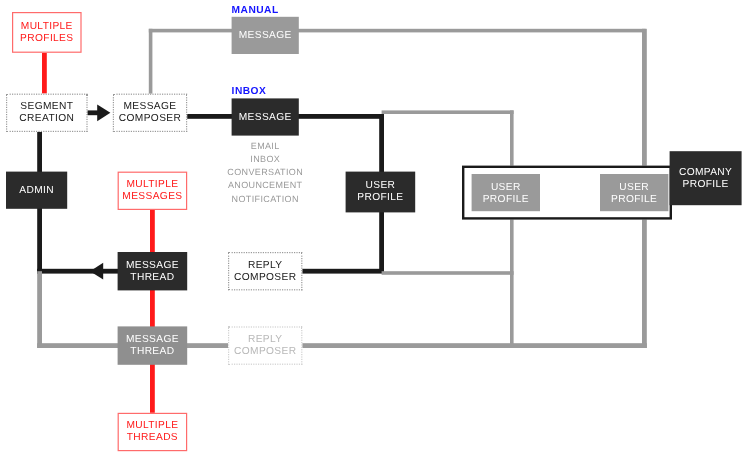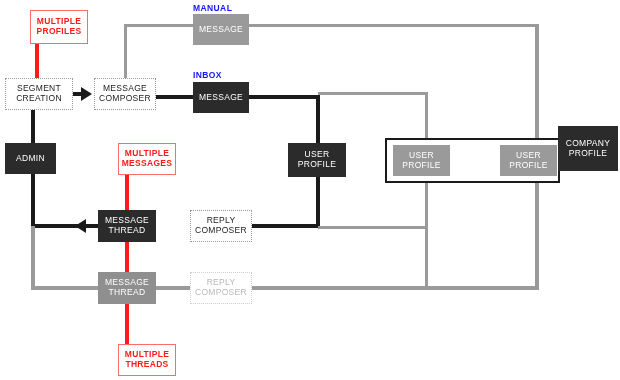--- a/index.html
+++ b/index.html
@@ -56,22 +56,21 @@
     background: #ffffff;
     color: #b8b8b8;
     border: 1px dotted #cfcfcf;
     font-size: 8.5px;
   }
   .node-red {
     background: #ffffff;
     color: #ff1a1a;
     border: 1.5px solid #ff6b6b;
     font-size: 8.5px;
-    font-weight: bold;
-    margin-left: 20px;
+    font-weight: normal;
   }
   .label-blue {
     position: absolute;
     color: #1414ff;
     font-size: 8.5px;
     font-weight: bold;
     letter-spacing: 0.4px;
     text-align: left;
   }
   .channel-list {
@@ -158,20 +157,25 @@
 COMPOSER</div>
 
   <div class="label-blue" style="left:193px; top:3px; width:56px;">MANUAL</div>
 
   <div class="node node-gray" style="left:193px; top:14px; width:56px; height:31px;">MESSAGE</div>
 
   <div class="label-blue" style="left:193px; top:70px; width:56px;">INBOX</div>
 
   <div class="node node-dark" style="left:193px; top:82px; width:56px; height:31px;">MESSAGE</div>
 
+  <div class="channel-list" style="left:171px; top:116px; width:100px;">EMAIL
+INBOX
+CONVERSATION
+ANOUNCEMENT
+NOTIFICATION</div>
 
   <div class="node node-dark" style="left:5px; top:143px; width:51px; height:31px;">ADMIN</div>
 
   <div class="node node-red" style="left:98px; top:143px; width:58px; height:32px;">MULTIPLE
 MESSAGES</div>
 
   <div class="arrow-left" style="left:75px; top:219px;"></div>
 
   <div class="node node-dark" style="left:98px; top:210px; width:58px; height:32px;">MESSAGE
 THREAD</div>

